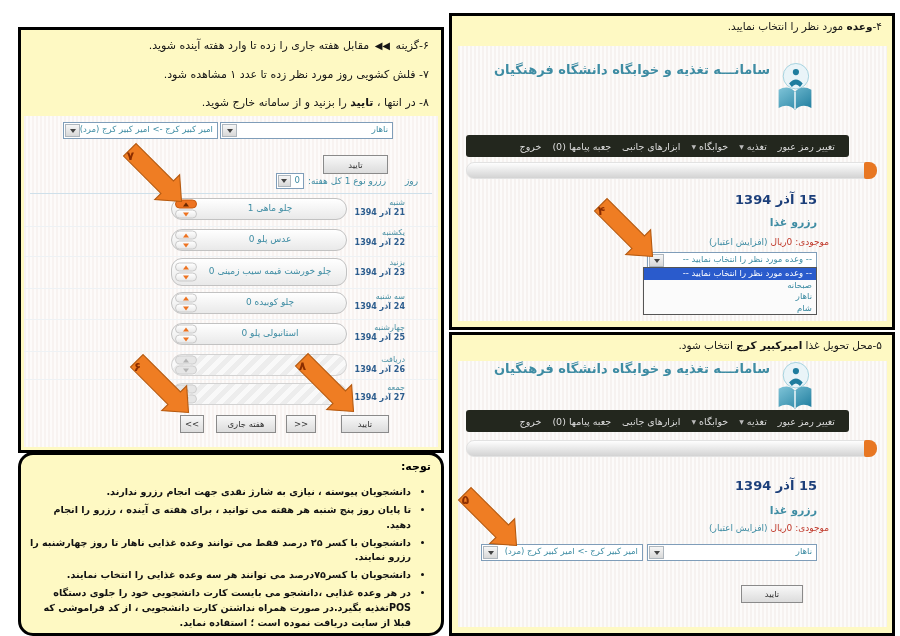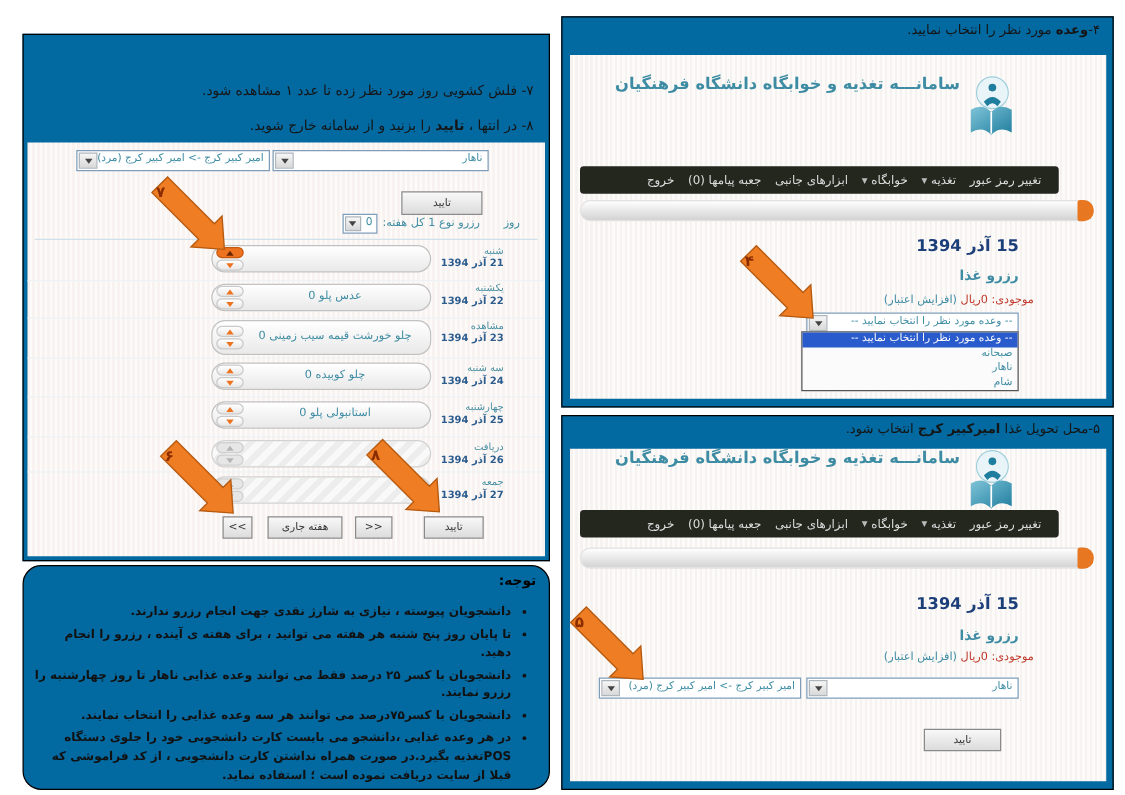--- a/index.html
+++ b/index.html
@@ -1,18 +1,18 @@
 <!DOCTYPE html>
 <html lang="fa"><head>
 <meta charset="utf-8">
 <style>
   html,body{margin:0;padding:0;background:#ffffff;}
   .page{position:relative;width:900px;height:636px;background:#ffffff;overflow:hidden;
         font-family:"DejaVu Sans","Liberation Sans",sans-serif;}
-  .panel{position:absolute;border:1px solid #000000;background:#0369a1;direction:rtl;}
+  .panel{position:absolute;border:3px solid #000000;background:#fef9c3;direction:rtl;}
 
   
   .p-left{left:18px;top:27px;width:420px;height:420px;}
   .step{position:absolute;right:12px;margin:0;font-size:11px;color:#151515;white-space:nowrap;}
   .step b{font-weight:bold;}
   .rewind{font-size:10px;letter-spacing:-2px;margin:0 2px;}
   .s6{top:9px}.s7{top:38px}.s8{top:66px}
 
   .shot{position:absolute;left:3px;right:3px;top:86px;bottom:3px;
         background:repeating-linear-gradient(90deg,#f8f3f1 0 2px,#fdfbfa 2px 4px);}
@@ -125,20 +125,21 @@
   .a7{left:97px;top:25px;} .a6{left:104px;top:236px;} .a8{left:269px;top:235px;}
   .a4{left:134px;top:150px;} .a5{left:-2px;top:124px;}
   .big-arrow text{font-size:11px;fill:#8b2d00;font-weight:bold;}
 </style>
 </head>
 <body>
 
 <div class="page">
 
   <section class="panel p-left">
+    <p class="step s6"><span>۶-گزینه </span><b class="rewind">◀◀</b><span> مقابل هفته جاری  را زده تا وارد هفته آینده شوید.</span></p>
     <p class="step s7">۷- فلش کشویی روز مورد نظر زده تا عدد ۱ مشاهده شود.</p>
     <p class="step s8"><span>۸- در انتها ، </span><b>تایید</b><span> را بزنید و از سامانه خارج شوید.</span></p>
 
     <div class="shot">
 
       <div class="select ls-meal">
         <span class="sel-text">ناهار</span>
         <span class="sel-arrow">
             <span class="tri-d"></span>
           </span>
@@ -170,20 +171,21 @@
           </div>
         <div class="pill" style="top:2px;">
           <div class="spinner">
             <button class="spin hl">
                 <span class="t-up"></span>
               </button>
             <button class="spin">
                 <span class="t-dn"></span>
               </button>
           </div>
+          <span class="food">چلو ماهی 1</span>
         </div>
       </div>
       <div class="day-row" style="top:110px;height:30px;">
         <div class="day-label">
             <span class="day-name">یکشنبه</span>
             <span class="day-date">22 آذر 1394</span>
           </div>
         <div class="pill" style="top:3px;">
           <div class="spinner">
             <button class="spin">
@@ -191,21 +193,21 @@
               </button>
             <button class="spin">
                 <span class="t-dn"></span>
               </button>
           </div>
           <span class="food">عدس پلو 0</span>
         </div>
       </div>
       <div class="day-row" style="top:140px;height:32px;">
         <div class="day-label">
-            <span class="day-name">مشاهده</span>
+            <span class="day-name">بزنید</span>
             <span class="day-date">23 آذر 1394</span>
           </div>
         <div class="pill" style="top:2px;height:26px;">
           <div class="spinner">
             <button class="spin">
                 <span class="t-up"></span>
               </button>
             <button class="spin">
                 <span class="t-dn"></span>
               </button>

